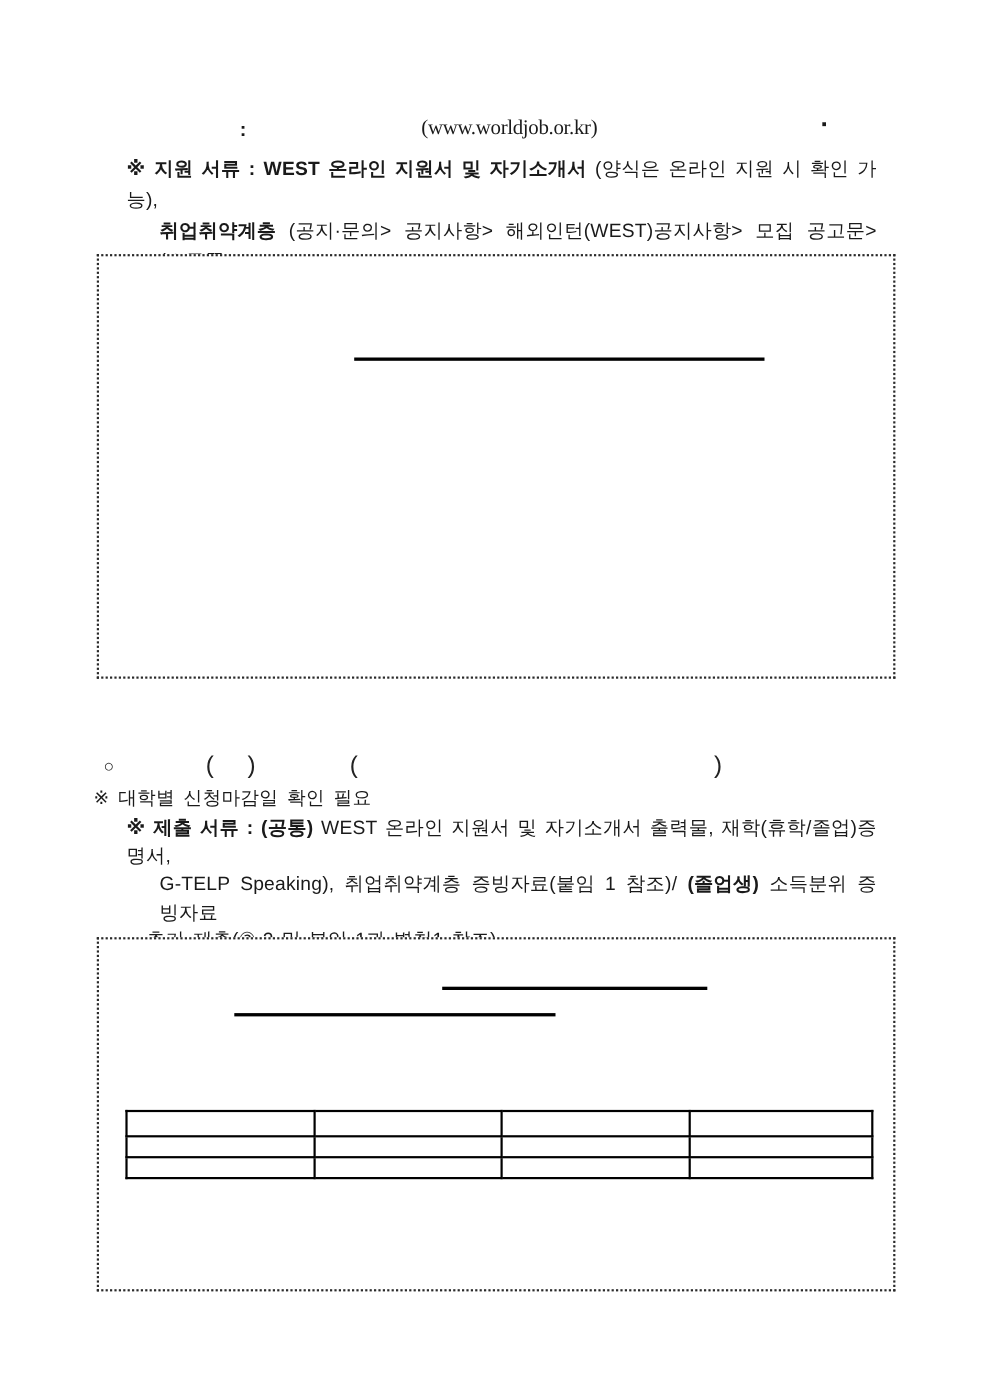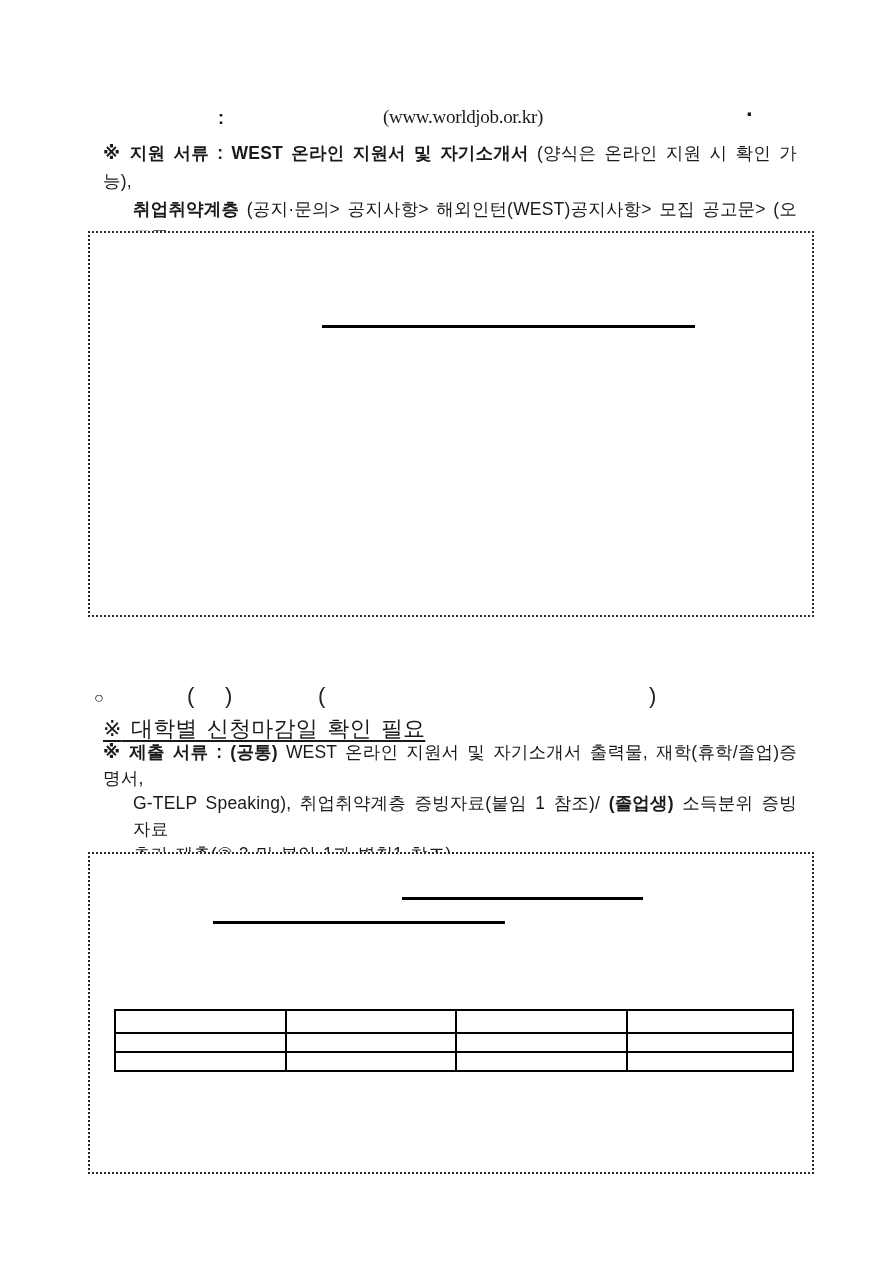--- a/index.html
+++ b/index.html
@@ -23,21 +23,21 @@
     font-size: 19px; text-align: left; letter-spacing: -0.3px;
   }
   .hdr-dot { left: 746px; top: 100px; font-size: 24px; font-weight: bold; }
 
   
   .para { left: 103px; width: 694px; }
   .kr { font-size: 17.5px; letter-spacing: 0.2px; word-spacing: 2px; }
   .para1 { top: 139px; line-height: 28px; }
   .para2 { top: 740px; line-height: 25.5px; }
   .pline { white-space: nowrap; }
-  .just { white-space: normal; text-align: justify; text-align-last: justify; }
+  .just { white-space: normal; text-align: justify; text-align-last: justify; margin-left: 12px; }
   .indent { padding-left: 30px; }
   .b { font-weight: bold; }
 
   
   .dbox { border: 2px dotted #2a2a2a; background: #ffffff; }
   .dbox1 { left: 88px; top: 231px; width: 726px; height: 386px; }
   .dbox2 { left: 88px; top: 852px; width: 726px; height: 322px; }
 
   
   .rule { position: absolute; height: 2.5px; background: #000; }
@@ -45,22 +45,22 @@
   .rule2a { left: 402px; top: 897px; width: 241px; }
   .rule2b { left: 213px; top: 921px; width: 292px; }
 
   
   .bullet-circle { left: 94px; top: 689px; font-size: 16px; }
   .paren { top: 683px; font-size: 22px; font-weight: 300; color: #222; }
   .p1 { left: 187px; } .p2 { left: 225px; } .p3 { left: 318px; } .p4 { left: 649px; }
 
   
   .note {
-    left: 103px; top: 714px; font-size: 22px; word-spacing: 3px;
-    text-decoration: underline; text-underline-offset: 4px;
+    left: 85px; top: 714px; font-size: 17px; word-spacing: 3px;
+    text-underline-offset: 4px;
     text-decoration-thickness: 1.8px;
   }
 
   
   .blank-table {
     left: 114px; top: 1009px; width: 678px;
     border-collapse: collapse; table-layout: fixed;
   }
   .blank-table td {
     border: 2px solid #000;

